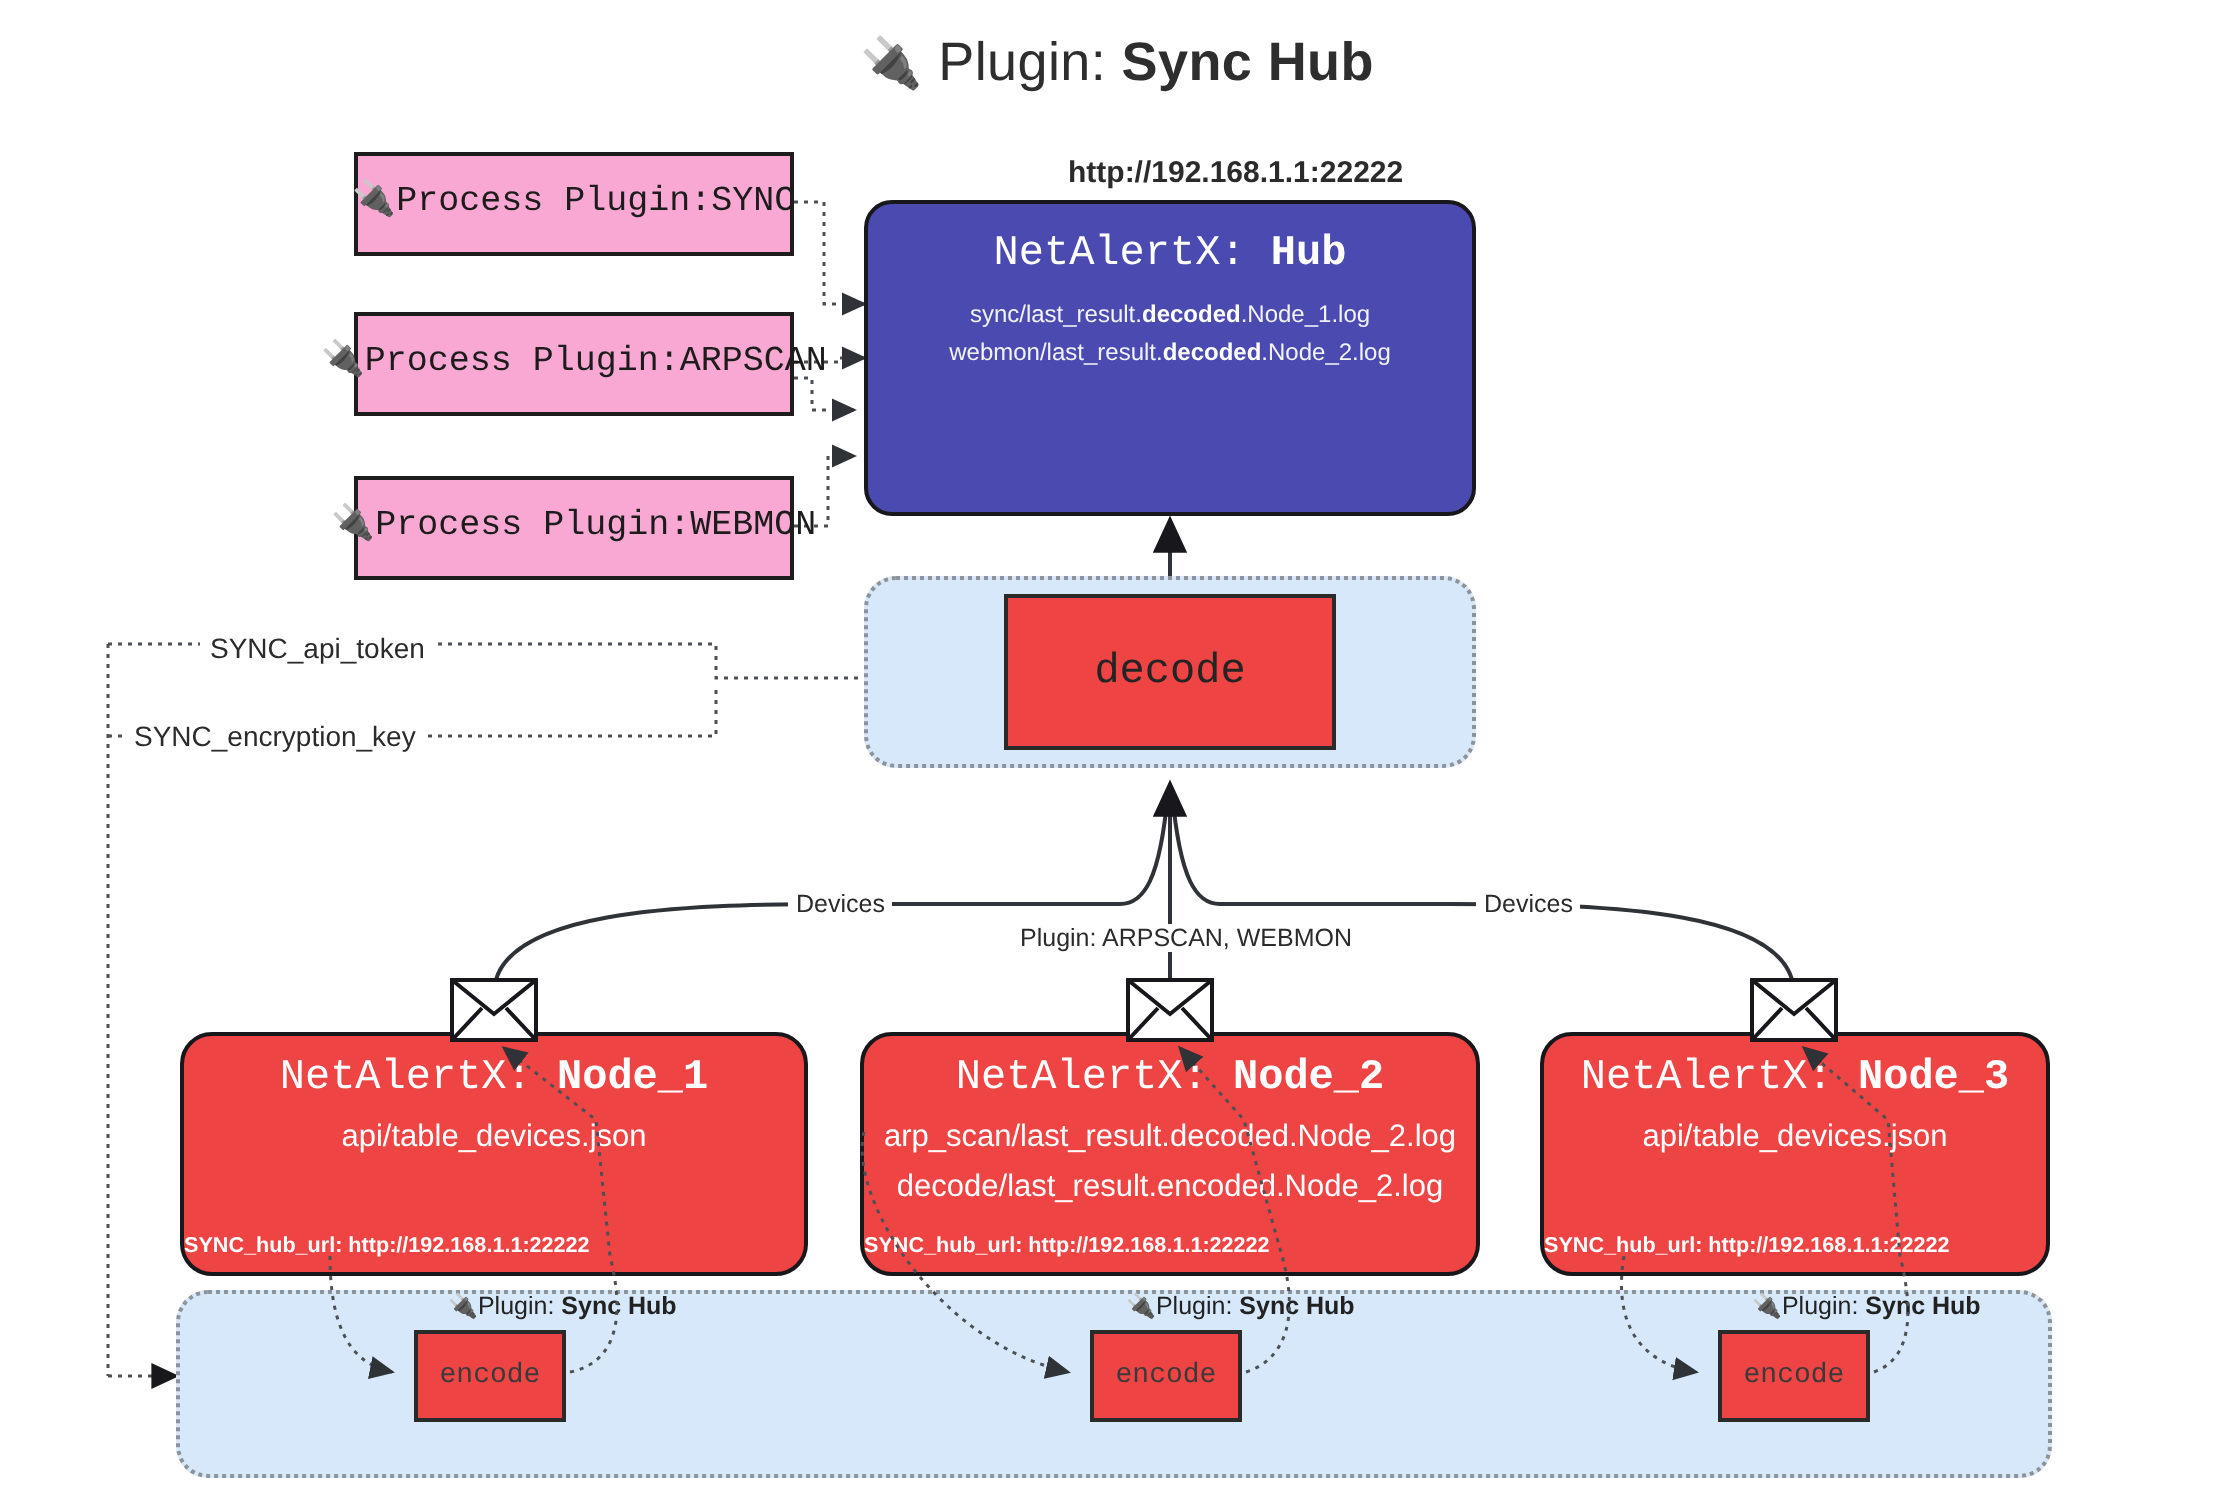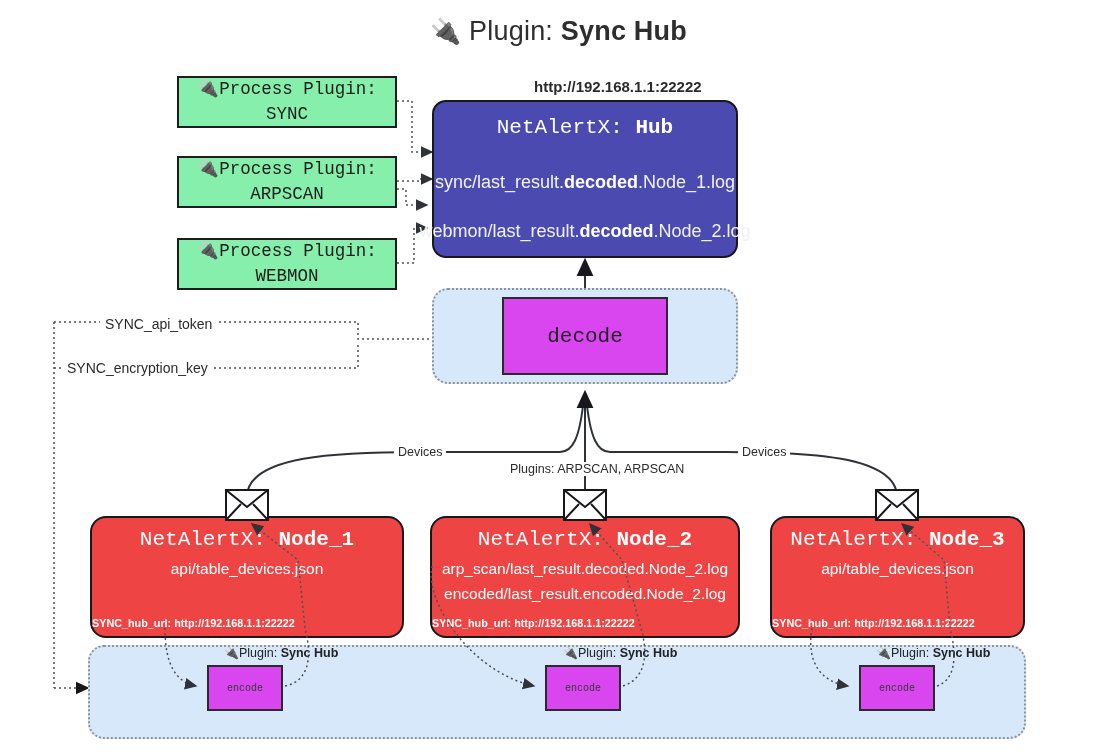--- a/index.html
+++ b/index.html
@@ -14,48 +14,48 @@
   .plug{font-size:25px;}
 
   
   svg.layer{position:absolute;left:0;top:0;width:1117px;height:754px;overflow:visible;}
   svg.layer.behind{z-index:1;}
   svg.layer.front{z-index:6;pointer-events:none;}
 
   
   .box{position:absolute;box-sizing:border-box;z-index:3;}
 
-  .procbox{border:2px solid #1d1d1d;background:#86efac;
+  .procbox{border:2px solid #1d1d1d;background:#f9a8d4;
            font-family:"Liberation Mono","DejaVu Sans Mono",monospace;
-           font-size:17.5px;color:#1c1c1c;display:flex;flex-direction:column;
+           font-size:17.5px;color:#1c1c1c;display:flex;flex-direction:row;
            align-items:center;justify-content:center;line-height:1.45;}
   .procbox .l1{white-space:nowrap;}
   .procbox .l2{white-space:nowrap;}
 
   .hub{border:2px solid #17171c;border-radius:14px;background:#4a4ab0;
        color:#ffffff;display:flex;flex-direction:column;align-items:center;
        padding-top:14px;}
   .hub .hdr{font-family:"Liberation Mono","DejaVu Sans Mono",monospace;
             font-size:21px;margin-bottom:9px;white-space:nowrap;}
   .hub .hdr b{font-weight:bold;}
-  .hub .ln{font-size:18px;line-height:1.62;white-space:nowrap;
+  .hub .ln{font-size:12px;line-height:1.62;white-space:nowrap;
            color:#f2f2f7;}
   .hub .ln b{font-weight:bold;color:#ffffff;}
 
   .urllabel{position:absolute;z-index:3;font-size:15px;font-weight:bold;
             color:#2b2b2b;white-space:nowrap;}
 
   .panel{position:absolute;box-sizing:border-box;border:2px dotted #8e9299;
          border-radius:16px;background:#d6e8fa;z-index:2;}
 
   .whitebox{position:absolute;box-sizing:border-box;border:2px solid #2a2a2a;
-            background:#d946ef;z-index:4;display:flex;align-items:center;
+            background:#ef4444;z-index:4;display:flex;align-items:center;
             justify-content:center;font-family:"Liberation Mono","DejaVu Sans Mono",monospace;}
   .decode{font-size:21px;color:#242424;}
-  .encodebx{font-size:10px;color:#3a3a3a;}
+  .encodebx{font-size:14px;color:#3a3a3a;}
 
   .node{border:2px solid #17171c;border-radius:16px;background:#ef4444;
         color:#ffffff;display:flex;flex-direction:column;align-items:center;
         padding-top:10px;z-index:3;}
   .node .hdr{font-family:"Liberation Mono","DejaVu Sans Mono",monospace;
              font-size:21px;white-space:nowrap;margin-bottom:6px;}
   .node .hdr b{font-weight:bold;}
   .node .ln{font-size:15.5px;line-height:1.6;white-space:nowrap;color:#ffffff;}
   .node .foot{position:absolute;left:0;right:0;bottom:7px;text-align:left;
               font-size:10.8px;font-weight:bold;color:#ffffff;white-space:nowrap;}
@@ -122,37 +122,37 @@
     <div class="l2">ARPSCAN</div>
   </div>
 
   <div class="box procbox" style="left:177px;top:238px;width:220px;height:52px;">
     <div class="l1"><span>🔌</span><span>Process Plugin:</span></div>
     <div class="l2">WEBMON</div>
   </div>
 
   <div class="urllabel" style="left:534px;top:78px;">http://192.168.1.1:22222</div>
 
-  <div class="box hub" style="left:432px;top:100px;width:306px;height:158px;gap:20px;">
+  <div class="box hub" style="left:432px;top:100px;width:306px;height:158px;">
     <div class="hdr">
       <span>NetAlertX:</span>
       <b>Hub</b>
     </div>
     <div class="ln"><span>sync/last_result.</span><b>decoded</b><span>.Node_1.log</span></div>
     <div class="ln"><span>webmon/last_result.</span><b>decoded</b><span>.Node_2.log</span></div>
   </div>
 
   <div class="panel" style="left:432px;top:288px;width:306px;height:96px;"></div>
   <div class="whitebox decode" style="left:502px;top:297px;width:166px;height:78px;">decode</div>
 
   <div class="keylbl" style="left:100px;top:316px;">SYNC_api_token</div>
   <div class="keylbl" style="left:62px;top:360px;">SYNC_encryption_key</div>
 
   <div class="edgelbl" style="left:394px;top:445px;">Devices</div>
-  <div class="edgelbl" style="left:506px;top:462px;">Plugins: ARPSCAN, ARPSCAN</div>
+  <div class="edgelbl" style="left:506px;top:462px;">Plugin: ARPSCAN, WEBMON</div>
   <div class="edgelbl" style="left:738px;top:445px;">Devices</div>
 
   <svg class="env" style="left:225px;top:489px;width:44px;height:32px;" viewBox="0 0 44 32">
     <rect x="1" y="1" width="42" height="30" fill="#fff" stroke="#17171c" stroke-width="2"></rect>
     <path d="M1,1 L22,18 L43,1" fill="none" stroke="#17171c" stroke-width="2"></path>
     <path d="M1,31 L16,15 M43,31 L28,15" fill="none" stroke="#17171c" stroke-width="2"></path>
   </svg>
   <svg class="env" style="left:563px;top:489px;width:44px;height:32px;" viewBox="0 0 44 32">
     <rect x="1" y="1" width="42" height="30" fill="#fff" stroke="#17171c" stroke-width="2"></rect>
     <path d="M1,1 L22,18 L43,1" fill="none" stroke="#17171c" stroke-width="2"></path>
@@ -172,21 +172,21 @@
     <div class="ln">api/table_devices.json</div>
     <div class="foot">SYNC_hub_url: http://192.168.1.1:22222</div>
   </div>
 
   <div class="box node" style="left:430px;top:516px;width:310px;height:122px;">
     <div class="hdr">
       <span>NetAlertX:</span>
       <b>Node_2</b>
     </div>
     <div class="ln">arp_scan/last_result.decoded.Node_2.log</div>
-    <div class="ln">encoded/last_result.encoded.Node_2.log</div>
+    <div class="ln">decode/last_result.encoded.Node_2.log</div>
     <div class="foot">SYNC_hub_url: http://192.168.1.1:22222</div>
   </div>
 
   <div class="box node" style="left:770px;top:516px;width:255px;height:122px;">
     <div class="hdr">
       <span>NetAlertX:</span>
       <b>Node_3</b>
     </div>
     <div class="ln">api/table_devices.json</div>
     <div class="foot">SYNC_hub_url: http://192.168.1.1:22222</div>

